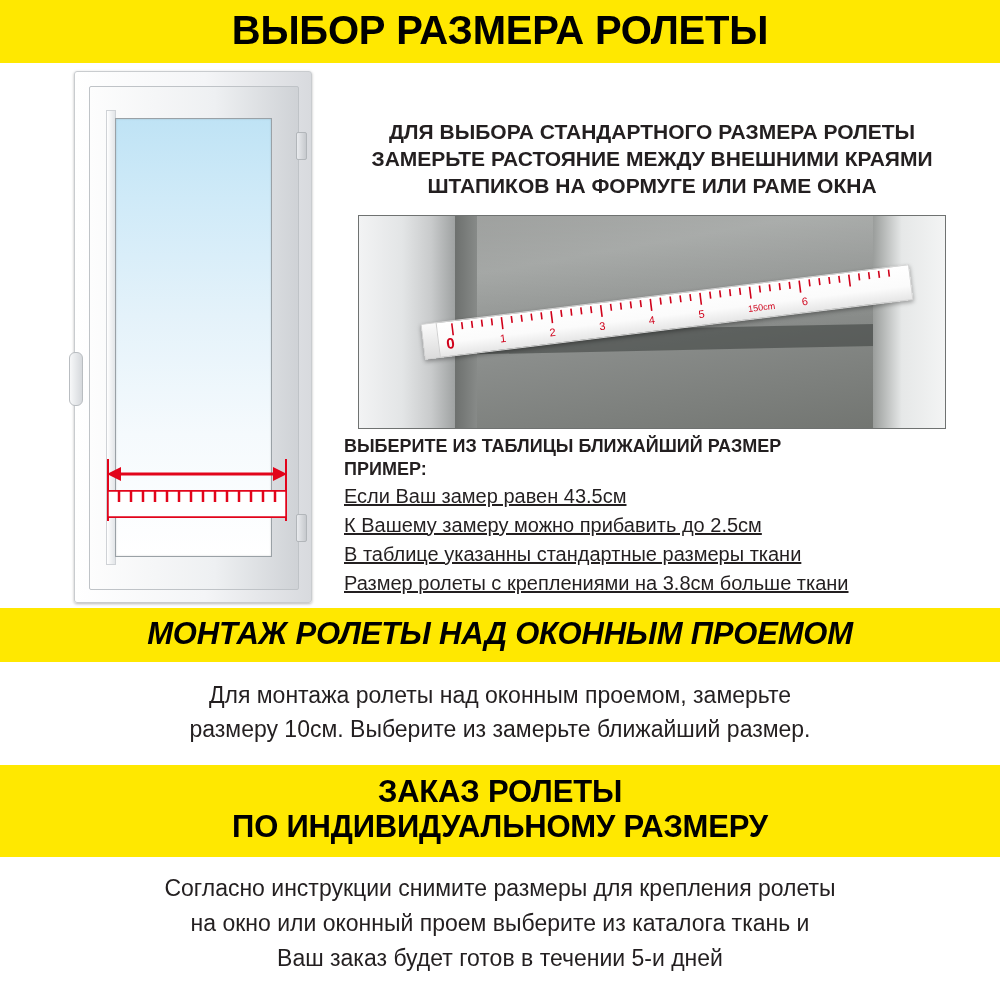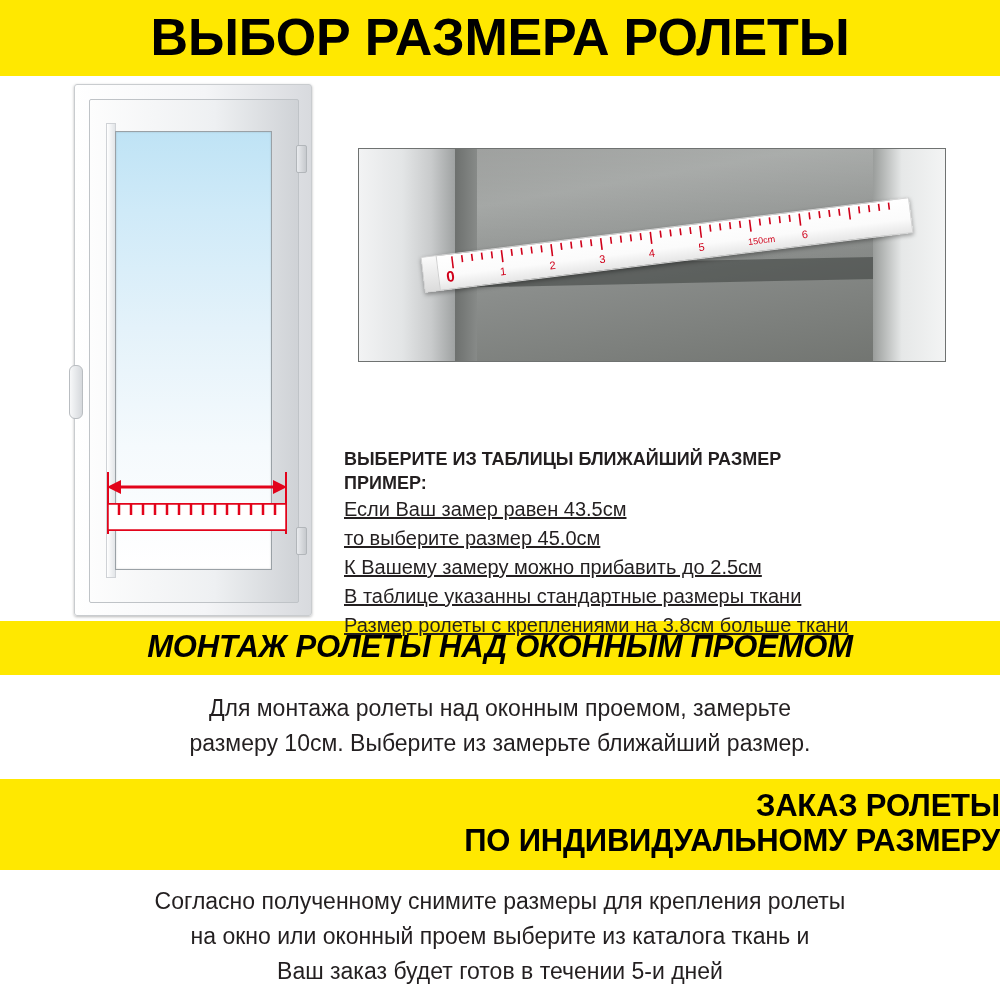--- a/index.html
+++ b/index.html
@@ -18,32 +18,31 @@
 
   
   .banner {
     background: #ffe800;
     text-align: center;
     font-weight: bold;
     line-height: 1.12;
     letter-spacing: -0.2px;
   }
   .banner-1 {
-    font-size: 52px;
+    font-size: 40px;
     padding: 8px 0 10px 0;
   }
   .banner-2 {
     font-size: 31px;
     padding: 9px 0 10px 0;
     font-style: italic;
   }
   .banner-3 {
     font-size: 31px;
     padding: 10px 0 12px 0;
-    text-align: right;
   }
   .banner-3 .line2 { display: block; }
 
   
   .sec1 {
     position: relative;
     height: 545px;
   }
 
   .window-wrap {
@@ -291,20 +290,25 @@
           <line x1="132" y1="0" x2="132" y2="12"></line>
           <line x1="144" y1="0" x2="144" y2="12"></line>
           <line x1="156" y1="0" x2="156" y2="12"></line>
           <line x1="168" y1="0" x2="168" y2="12"></line>
         </g>
       </svg>
     </div>
   </div>
 
   <div class="sec1-text">
+    <div class="head-note">
+      <div>ДЛЯ ВЫБОРА СТАНДАРТНОГО РАЗМЕРА РОЛЕТЫ</div>
+      <div>ЗАМЕРЬТЕ РАСТОЯНИЕ МЕЖДУ ВНЕШНИМИ КРАЯМИ</div>
+      <div>ШТАПИКОВ НА ФОРМУГЕ ИЛИ РАМЕ ОКНА</div>
+    </div>
 
     <div class="photo">
       <div class="win-edge"></div>
       <div class="win-edge2"></div>
       <div class="glass-sheen"></div>
       <div class="shadow-band"></div>
       <div class="right-edge"></div>
 
       <div class="tape">
         <div class="tape-end"></div>
@@ -368,21 +372,20 @@
           </g>
         </svg>
       </div>
     </div>
   </div>
 
   <div class="example-block">
     <div class="ex-title">ВЫБЕРИТЕ ИЗ ТАБЛИЦЫ БЛИЖАЙШИЙ РАЗМЕР</div>
     <div class="ex-title">ПРИМЕР:</div>
     <div class="ex-line">Если Ваш замер равен 43.5см</div>
-    <div class="ex-line">то выберите размер 45.0см</div>
     <div class="ex-line">К Вашему  замеру  можно прибавить до 2.5см</div>
     <div class="ex-line">В таблице указанны стандартные размеры ткани</div>
     <div class="ex-line">Размер ролеты с креплениями на 3.8см больше ткани</div>
   </div>
 </div>
 
 <div class="banner banner-2">
   <span>МОНТАЖ РОЛЕТЫ НАД ОКОННЫМ ПРОЕМОМ</span>
 </div>
 
@@ -390,16 +393,16 @@
   <span>Для монтажа ролеты над оконным проемом, замерьте</span>
   <span>размеру 10см. Выберите из замерьте ближайший размер.</span>
 </div>
 
 <div class="banner banner-3">
   <span>ЗАКАЗ РОЛЕТЫ</span>
   <span class="line2">ПО ИНДИВИДУАЛЬНОМУ РАЗМЕРУ</span>
 </div>
 
 <div class="para">
-  <span>Согласно полученному снимите размеры для крепления ролеты</span>
+  <span>Согласно инструкции снимите размеры для крепления ролеты</span>
   <span>на окно или оконный проем выберите из каталога ткань и</span>
   <span>Ваш заказ будет готов в течении 5-и дней</span>
 </div>
 
 </body></html>

